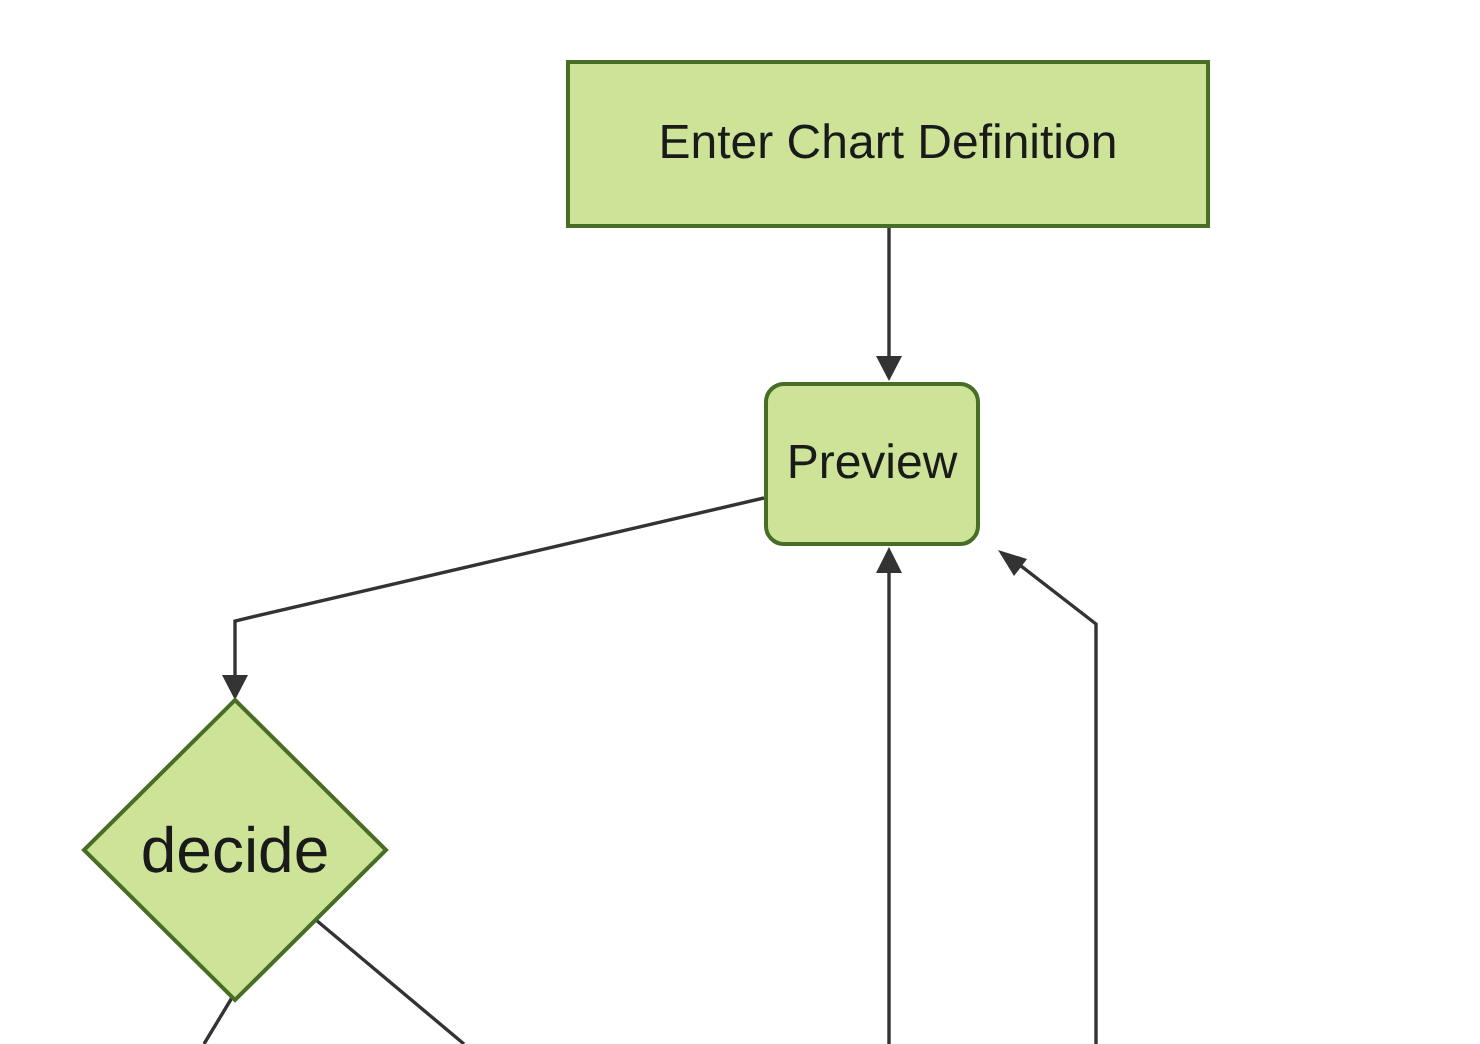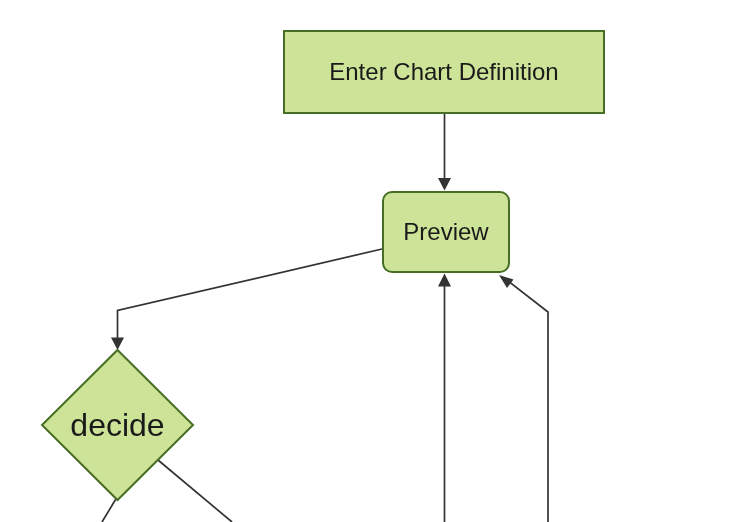--- a/index.html
+++ b/index.html
@@ -38,21 +38,21 @@
   }
   .node-rect {
     left: 283px;
     top: 30px;
     width: 322px;
     height: 84px;
   }
   .node-rounded {
     left: 382px;
     top: 191px;
-    width: 128px;
+    width: 108px;
     height: 82px;
     border-radius: 10px;
   }
   .diamond-label {
     position: absolute;
     left: 47px;
     top: 405px;
     width: 141px;
     height: 40px;
     display: flex;

